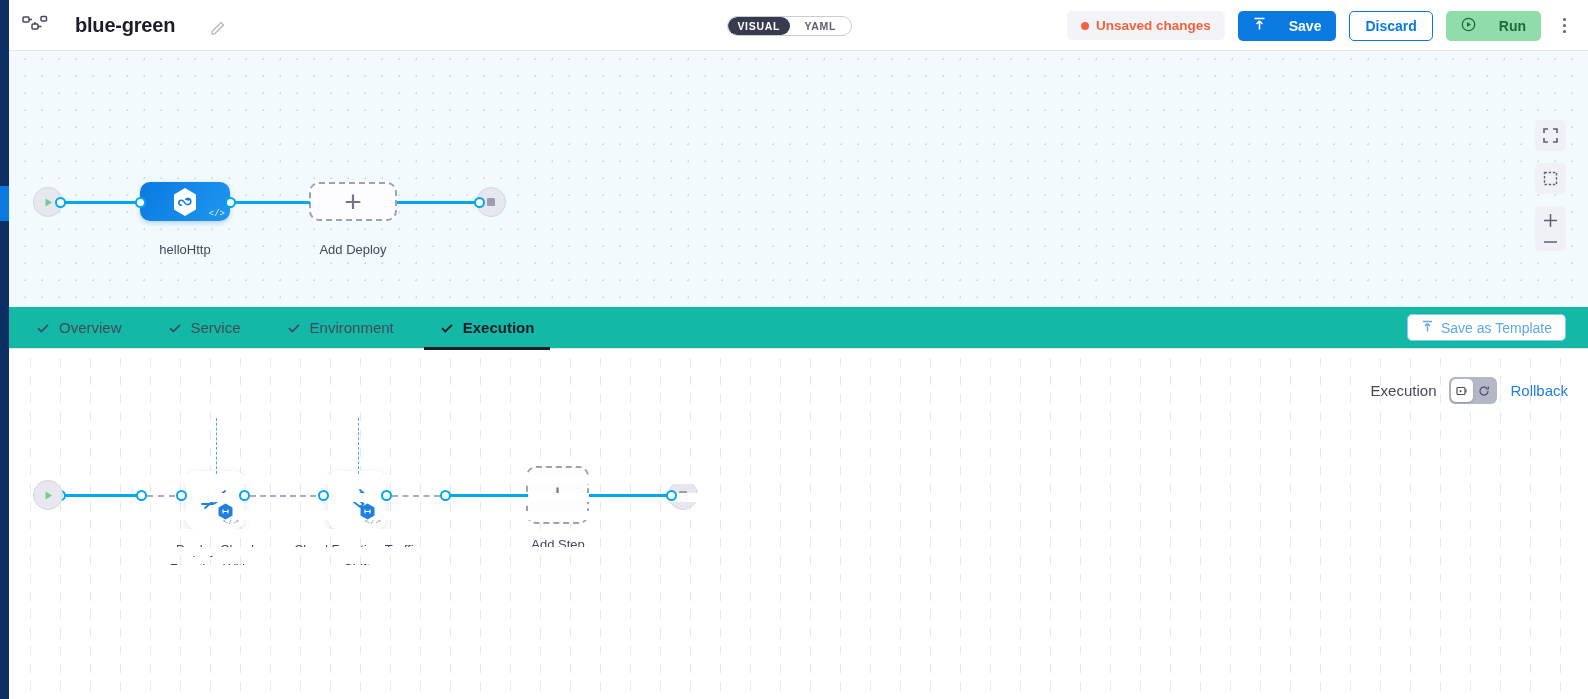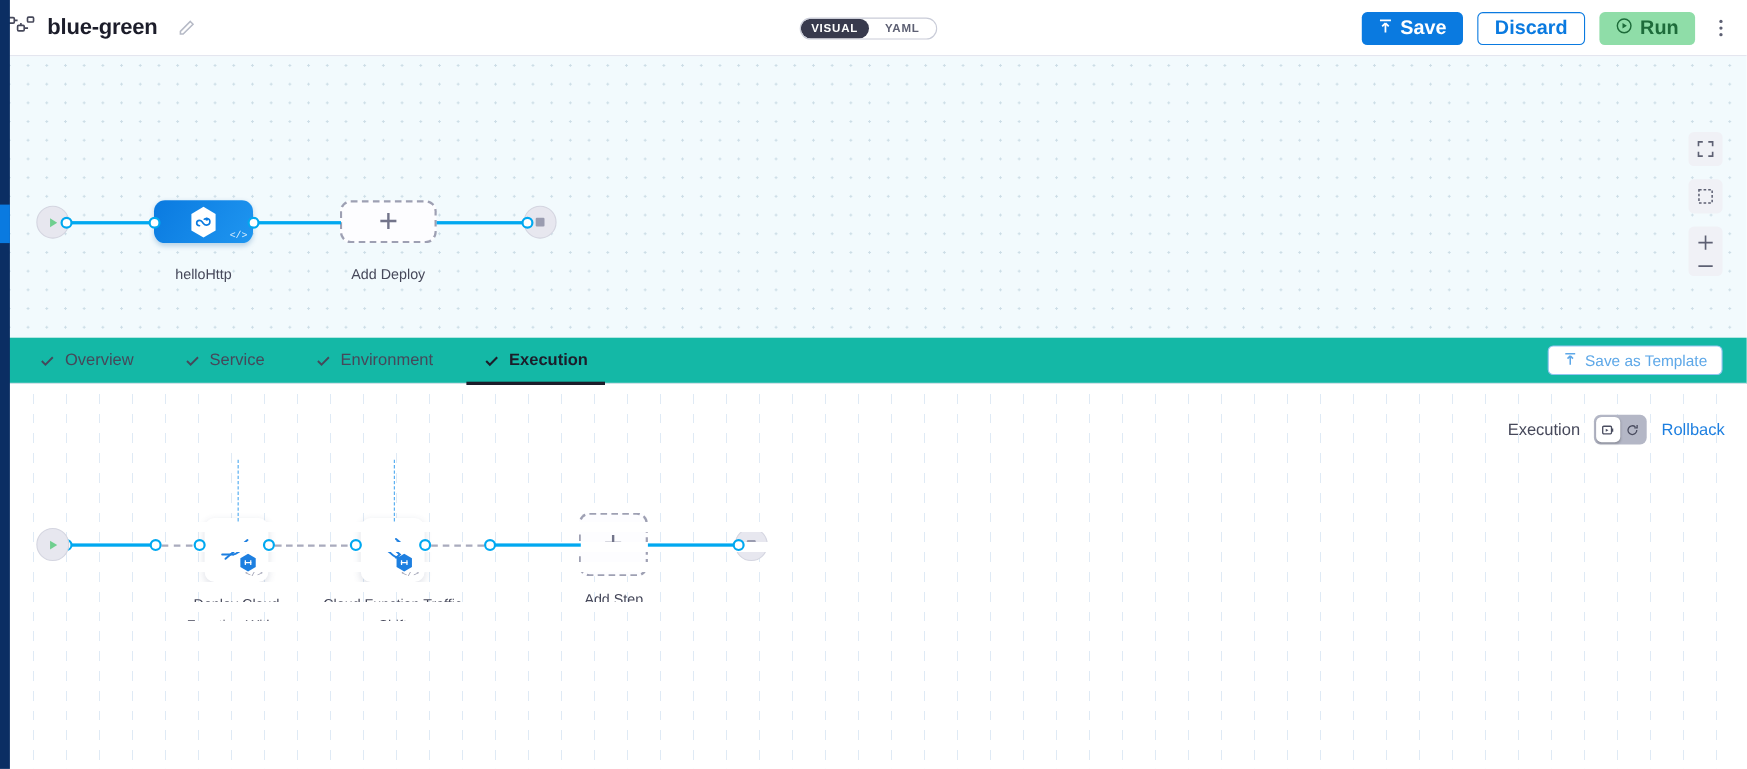--- a/index.html
+++ b/index.html
@@ -20,21 +20,21 @@
     position: absolute; left: 0; top: 186px; width: 9px; height: 35px;
     background: #0a7ae0;
   }
 
   
   .header {
     position: absolute; left: 0; top: 0; width: 1588px; height: 51px;
     background: #ffffff; border-bottom: 1px solid #e4e6ef;
     display: flex; align-items: center; z-index: 20;
   }
-  .hdr-left { display: flex; align-items: center; padding-left: 6px; gap: 11px; }
+  .hdr-left { display: flex; align-items: flex-end; padding-left: 22px; gap: 27px; }
   .pipeline-icon { width: 26px; height: 22px; color: #46485a; flex: 0 0 auto; }
   .pipeline-title {
     font-size: 20px; font-weight: bold; color: #1c1d2a; letter-spacing: -0.2px;
   }
   .edit-pencil { width: 17px; height: 17px; color: #b6bac6; margin-left: 7px; cursor: pointer; }
 
   
   .mode-toggle {
     position: absolute; left: 727px; top: 16px;
     width: 125px; height: 20px;
@@ -54,21 +54,21 @@
   }
   .unsaved-pill {
     display: flex; align-items: center; gap: 7px;
     background: #f2f4f8; border-radius: 5px;
     height: 29px; padding: 0 14px;
     font-size: 13.5px; font-weight: bold; color: #f4623a;
   }
   .dot-orange { width: 8px; height: 8px; border-radius: 50%; background: #f4623a; }
   .btn {
     height: 30px; border-radius: 5px; display: flex; align-items: center;
-    justify-content: center; gap: 7px; font-size: 18px; font-weight: bold;
+    justify-content: center; gap: 23px; font-size: 14px; font-weight: bold;
     cursor: pointer; padding: 0 15px; white-space: nowrap;
   }
   .btn-save { background: #0a7ae0; color: #ffffff; }
   .btn-discard { background: #ffffff; color: #0a7ae0; border: 1px solid #0a7ae0; }
   .btn-run { background: #8fdda8; color: #1d6b3a; }
   .kebab {
     width: 20px; height: 30px; display: flex; flex-direction: column;
     align-items: center; justify-content: center; gap: 3px; cursor: pointer;
   }
   .kebab i { width: 3px; height: 3px; border-radius: 50%; background: #5d6073; display: block; }
@@ -242,20 +242,24 @@
         </svg>
       </span>
     </div>
 
     <div class="mode-toggle">
       <div class="mode-seg active">VISUAL</div>
       <div class="mode-seg">YAML</div>
     </div>
 
     <div class="hdr-right">
+      <div class="unsaved-pill">
+        <span class="dot-orange"></span>
+        <span>Unsaved changes</span>
+      </div>
       <div class="btn btn-save">
         <span>
           <svg width="13" height="14" viewBox="0 0 13 14" fill="none" stroke="#fff" stroke-width="1.6">
             <path d="M1.5 1.5h10M6.5 12.5V4M6.5 4L3.5 7M6.5 4l3 3"></path>
           </svg>
         </span>
         <span>Save</span>
       </div>
       <div class="btn btn-discard">
         <span>Discard</span>

